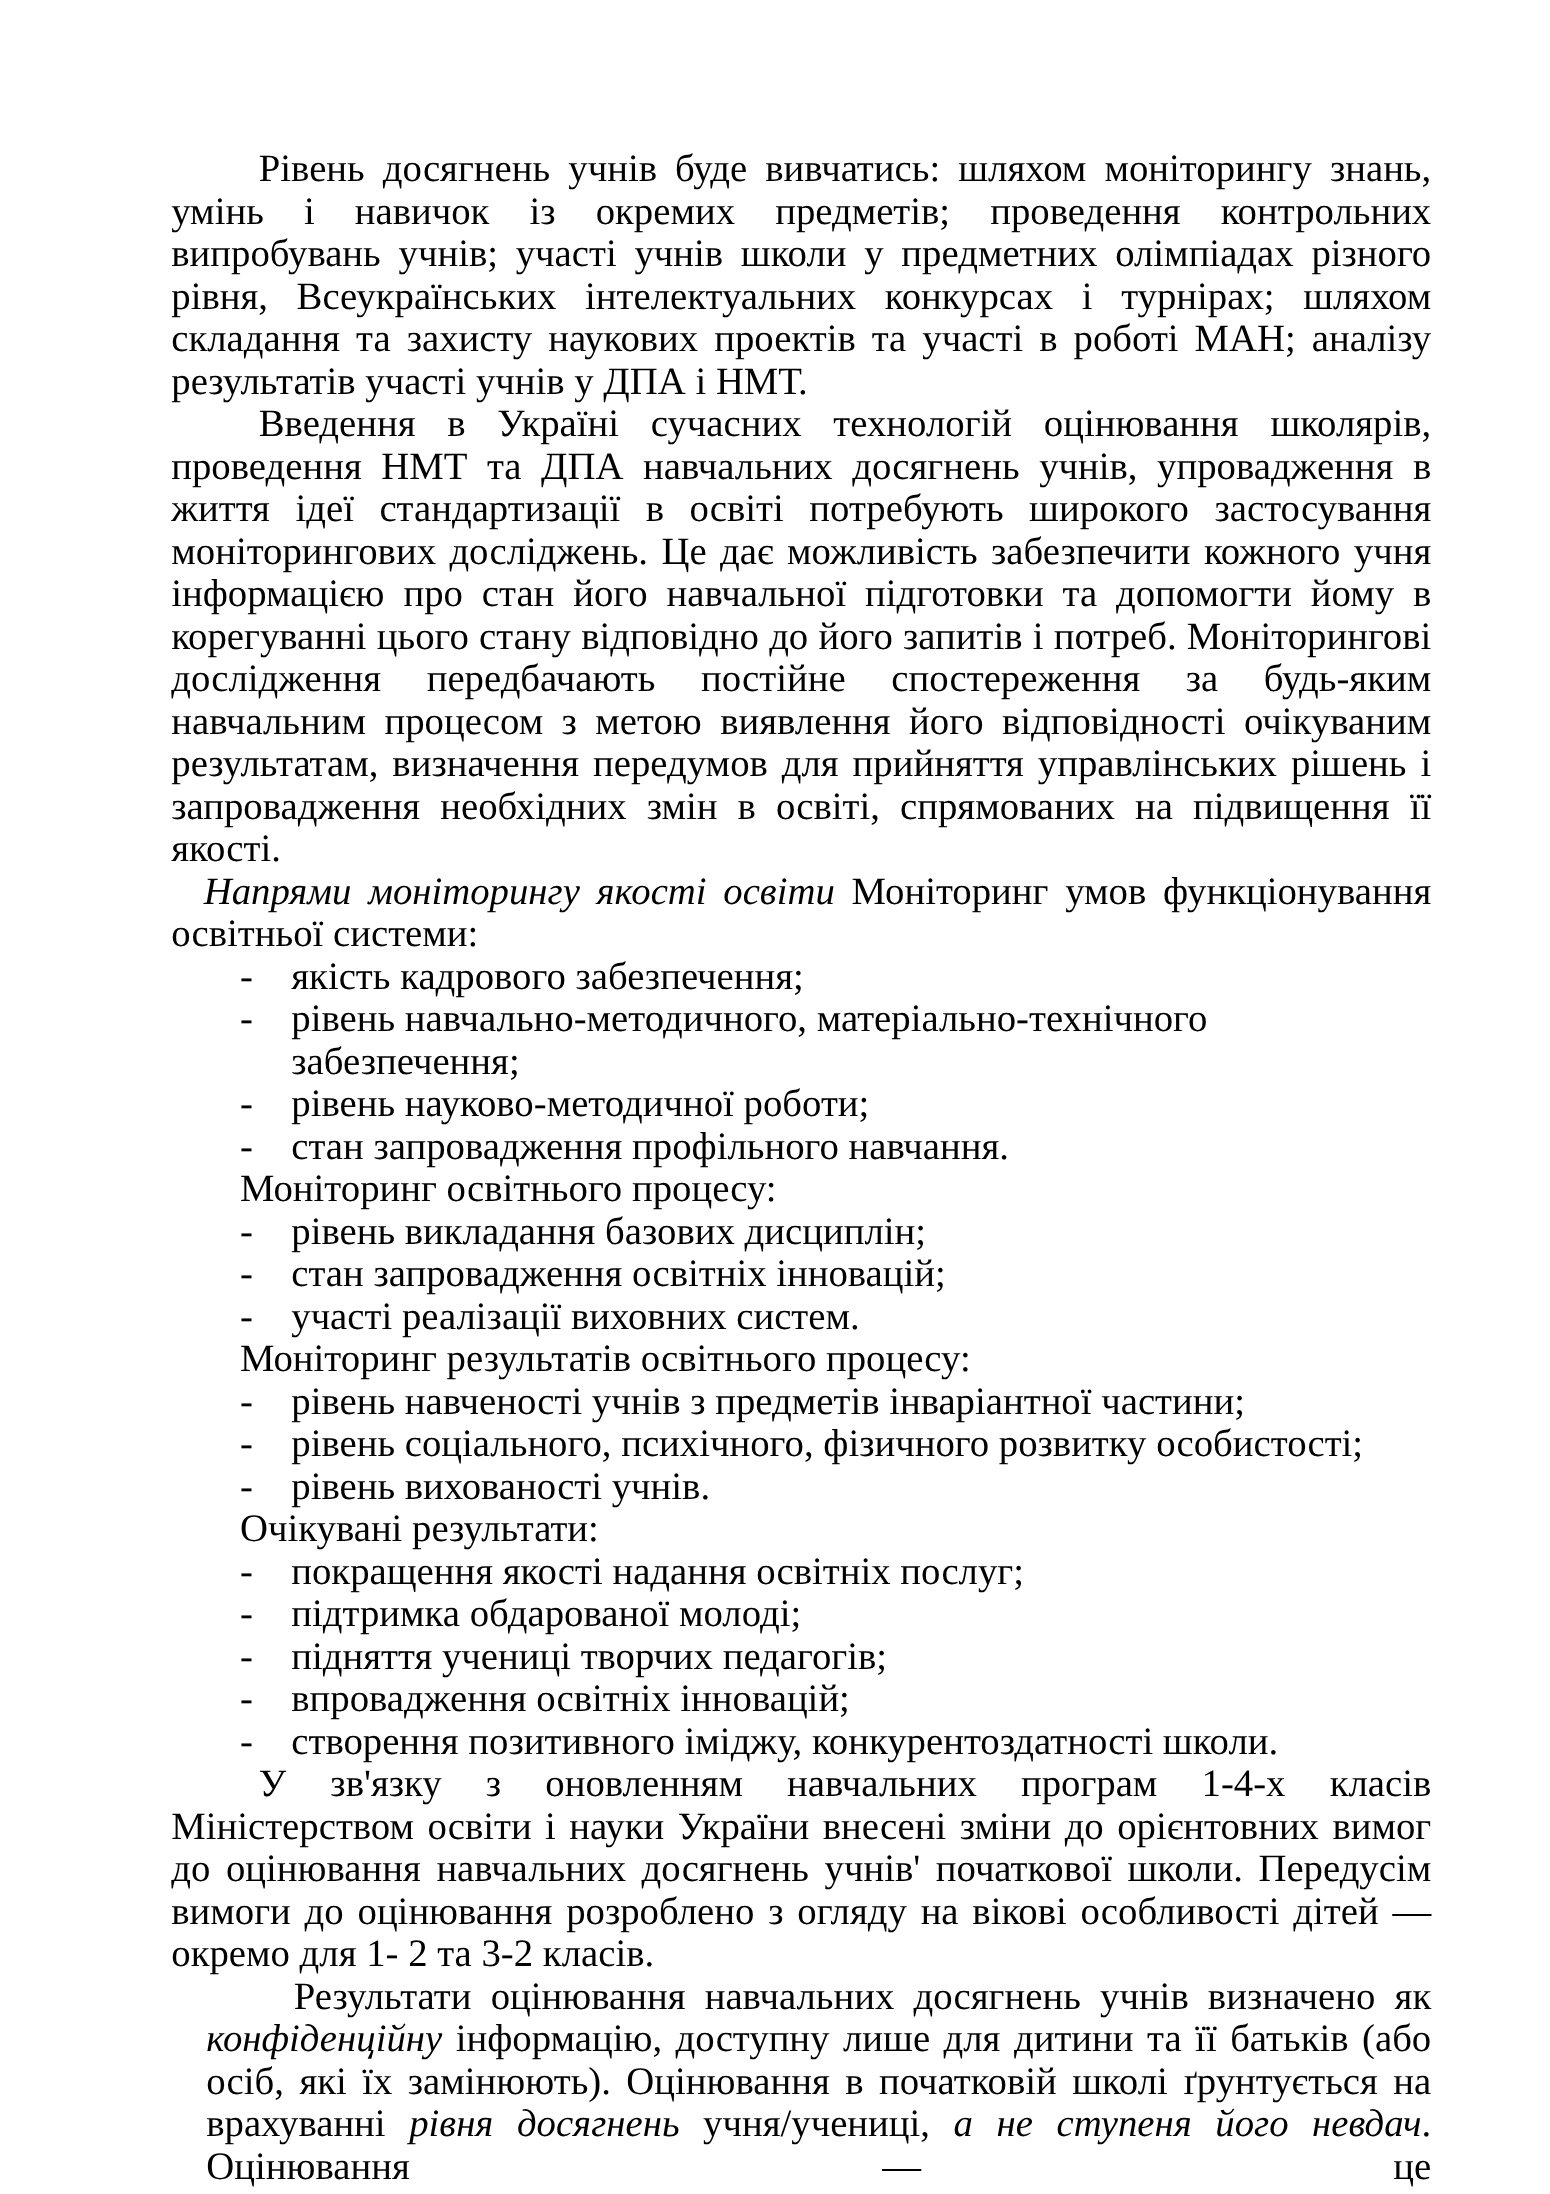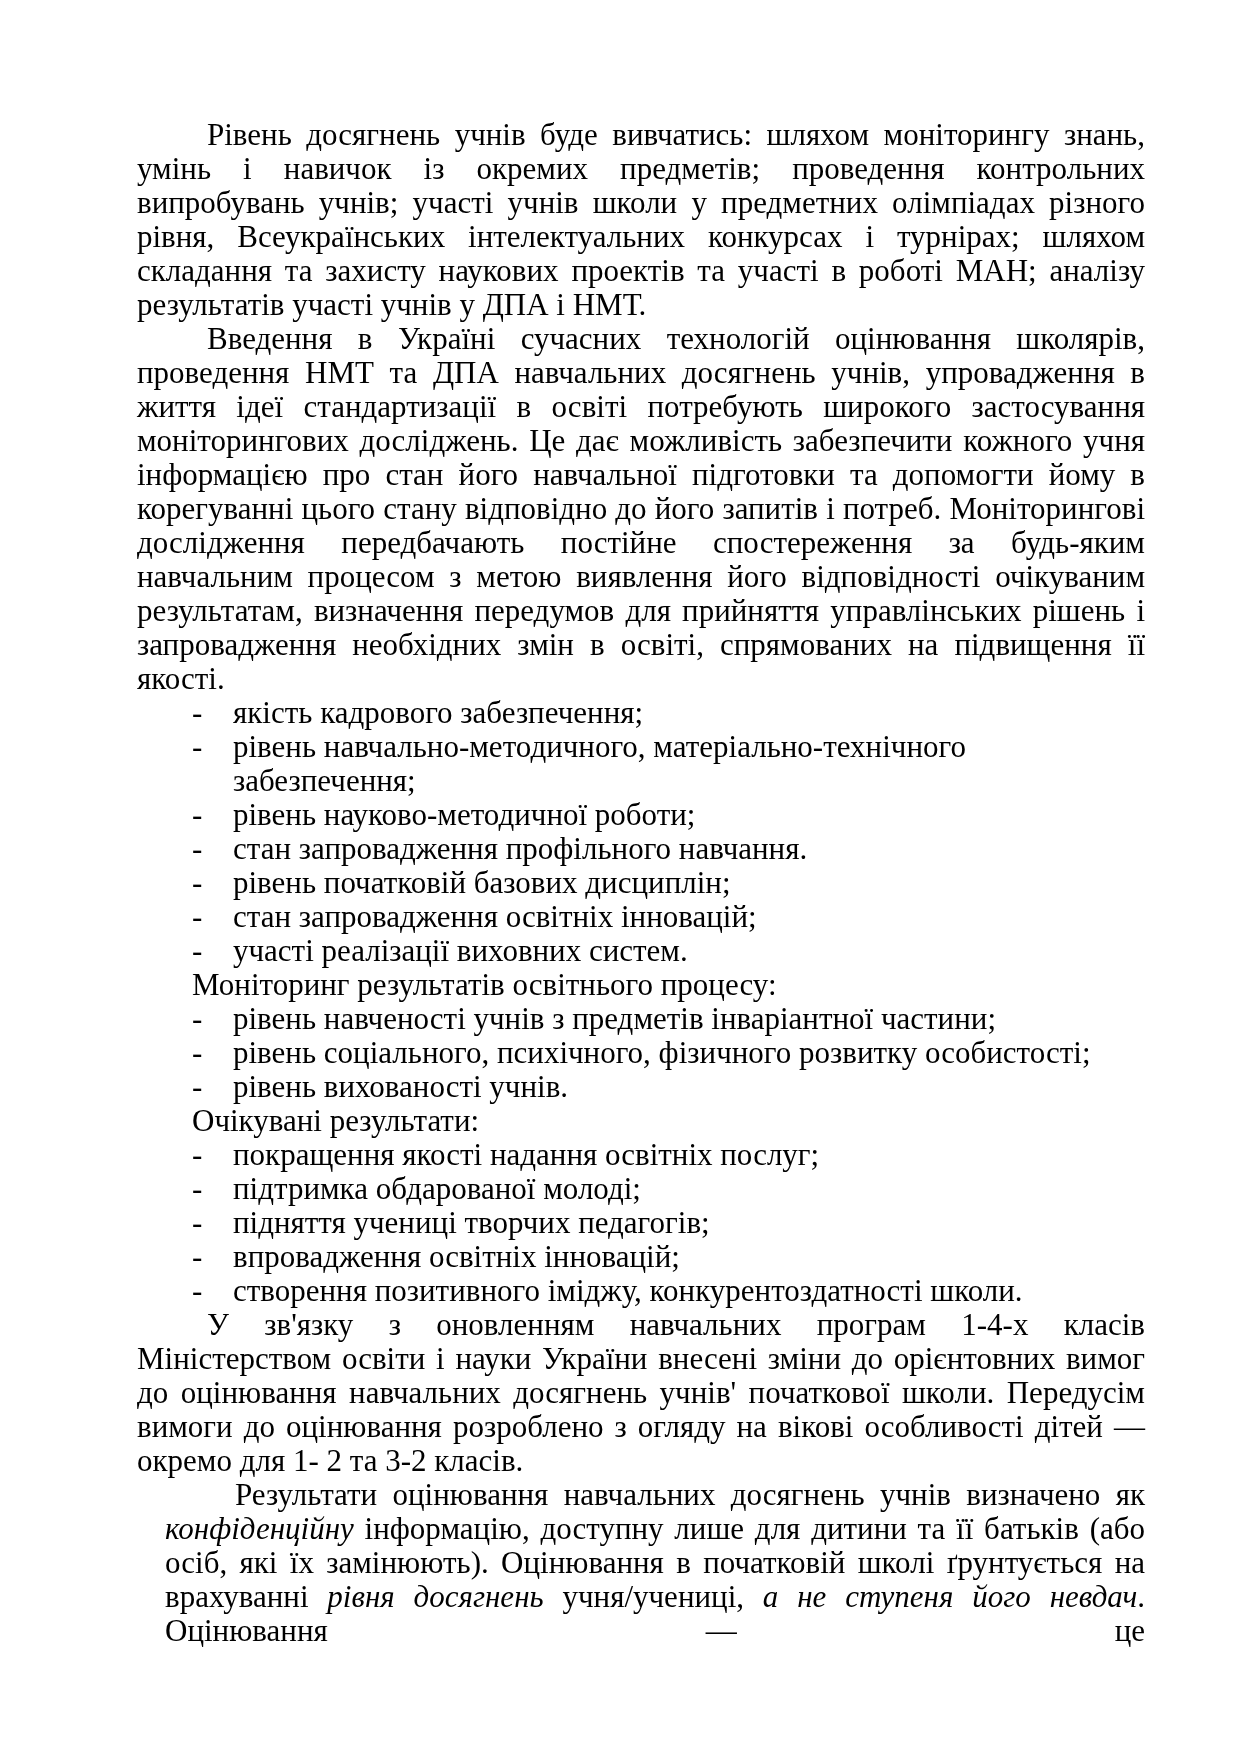--- a/index.html
+++ b/index.html
@@ -62,42 +62,44 @@
 </head>
 <body>
 
 <div class="page">
   <div class="content">
 
     <p class="para">Рівень досягнень учнів буде вивчатись: шляхом моніторингу знань, умінь і навичок із окремих предметів; проведення контрольних випробувань учнів; участі учнів школи у предметних олімпіадах різного рівня, Всеукраїнських інтелектуальних конкурсах і турнірах; шляхом складання та захисту наукових проектів та участі в роботі МАН; аналізу результатів участі учнів у ДПА і НМТ.</p>
 
     <p class="para">Введення в Україні сучасних технологій оцінювання школярів, проведення НМТ та ДПА навчальних досягнень учнів, упровадження в життя ідеї стандартизації в освіті потребують широкого застосування моніторингових досліджень. Це дає можливість забезпечити кожного учня інформацією про стан його навчальної підготовки та допомогти йому в корегуванні цього стану відповідно до його запитів і потреб. Моніторингові дослідження передбачають постійне спостереження за будь-яким навчальним процесом з метою виявлення його відповідності очікуваним результатам, визначення передумов для прийняття управлінських рішень і запровадження необхідних змін в освіті, спрямованих на підвищення її якості.</p>
 
+    <p class="para small-indent"><i class="it">Напрями моніторингу якості освіти</i><span> Моніторинг умов функціонування освітньої системи:</span></p>
 
     <div class="li">
         <span class="marker">-</span>
         <span class="li-text">якість кадрового забезпечення;</span>
       </div>
     <div class="li">
         <span class="marker">-</span>
         <span class="li-text">рівень навчально-методичного, матеріально-технічного забезпечення;</span>
       </div>
     <div class="li">
         <span class="marker">-</span>
         <span class="li-text">рівень науково-методичної роботи;</span>
       </div>
     <div class="li">
         <span class="marker">-</span>
         <span class="li-text">стан запровадження профільного навчання.</span>
       </div>
 
+    <p class="subhead">Моніторинг освітнього процесу:</p>
 
     <div class="li">
         <span class="marker">-</span>
-        <span class="li-text">рівень початковій базових дисциплін;</span>
+        <span class="li-text">рівень викладання базових дисциплін;</span>
       </div>
     <div class="li">
         <span class="marker">-</span>
         <span class="li-text">стан запровадження освітніх інновацій;</span>
       </div>
     <div class="li">
         <span class="marker">-</span>
         <span class="li-text">участі реалізації виховних систем.</span>
       </div>
 

